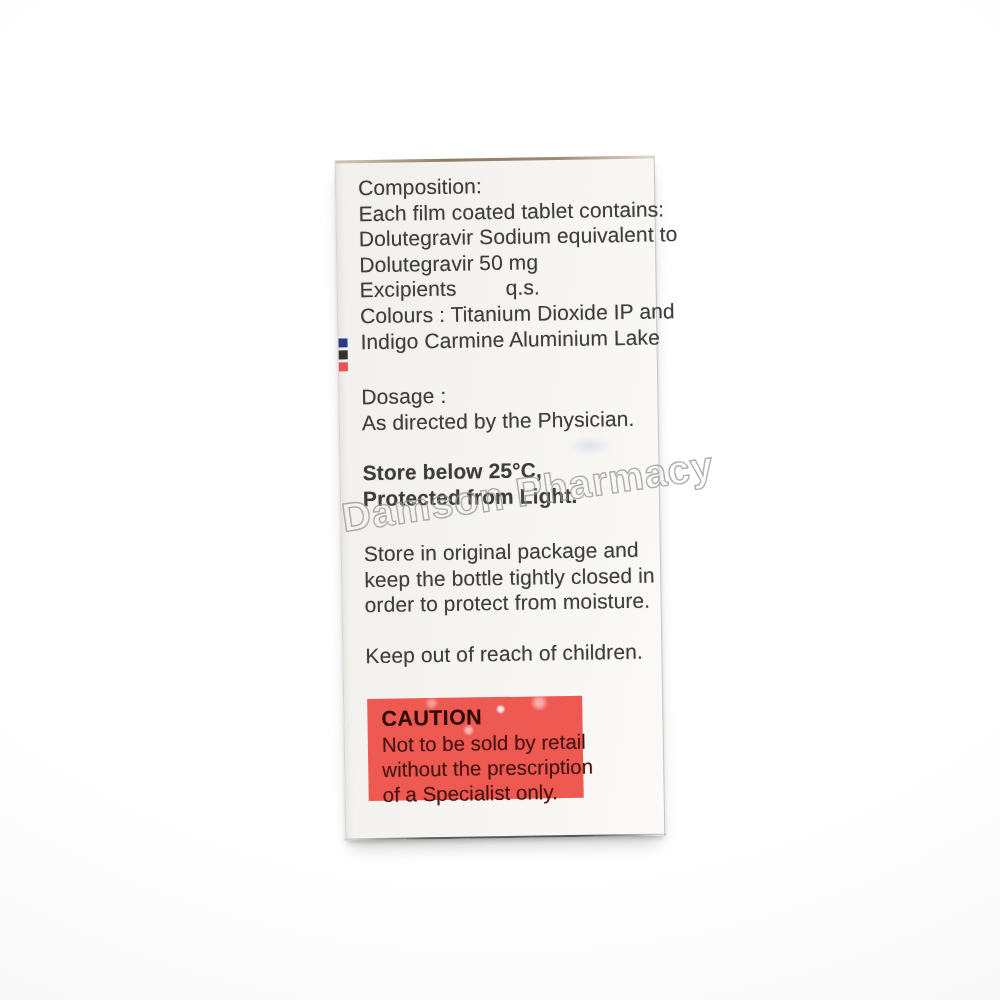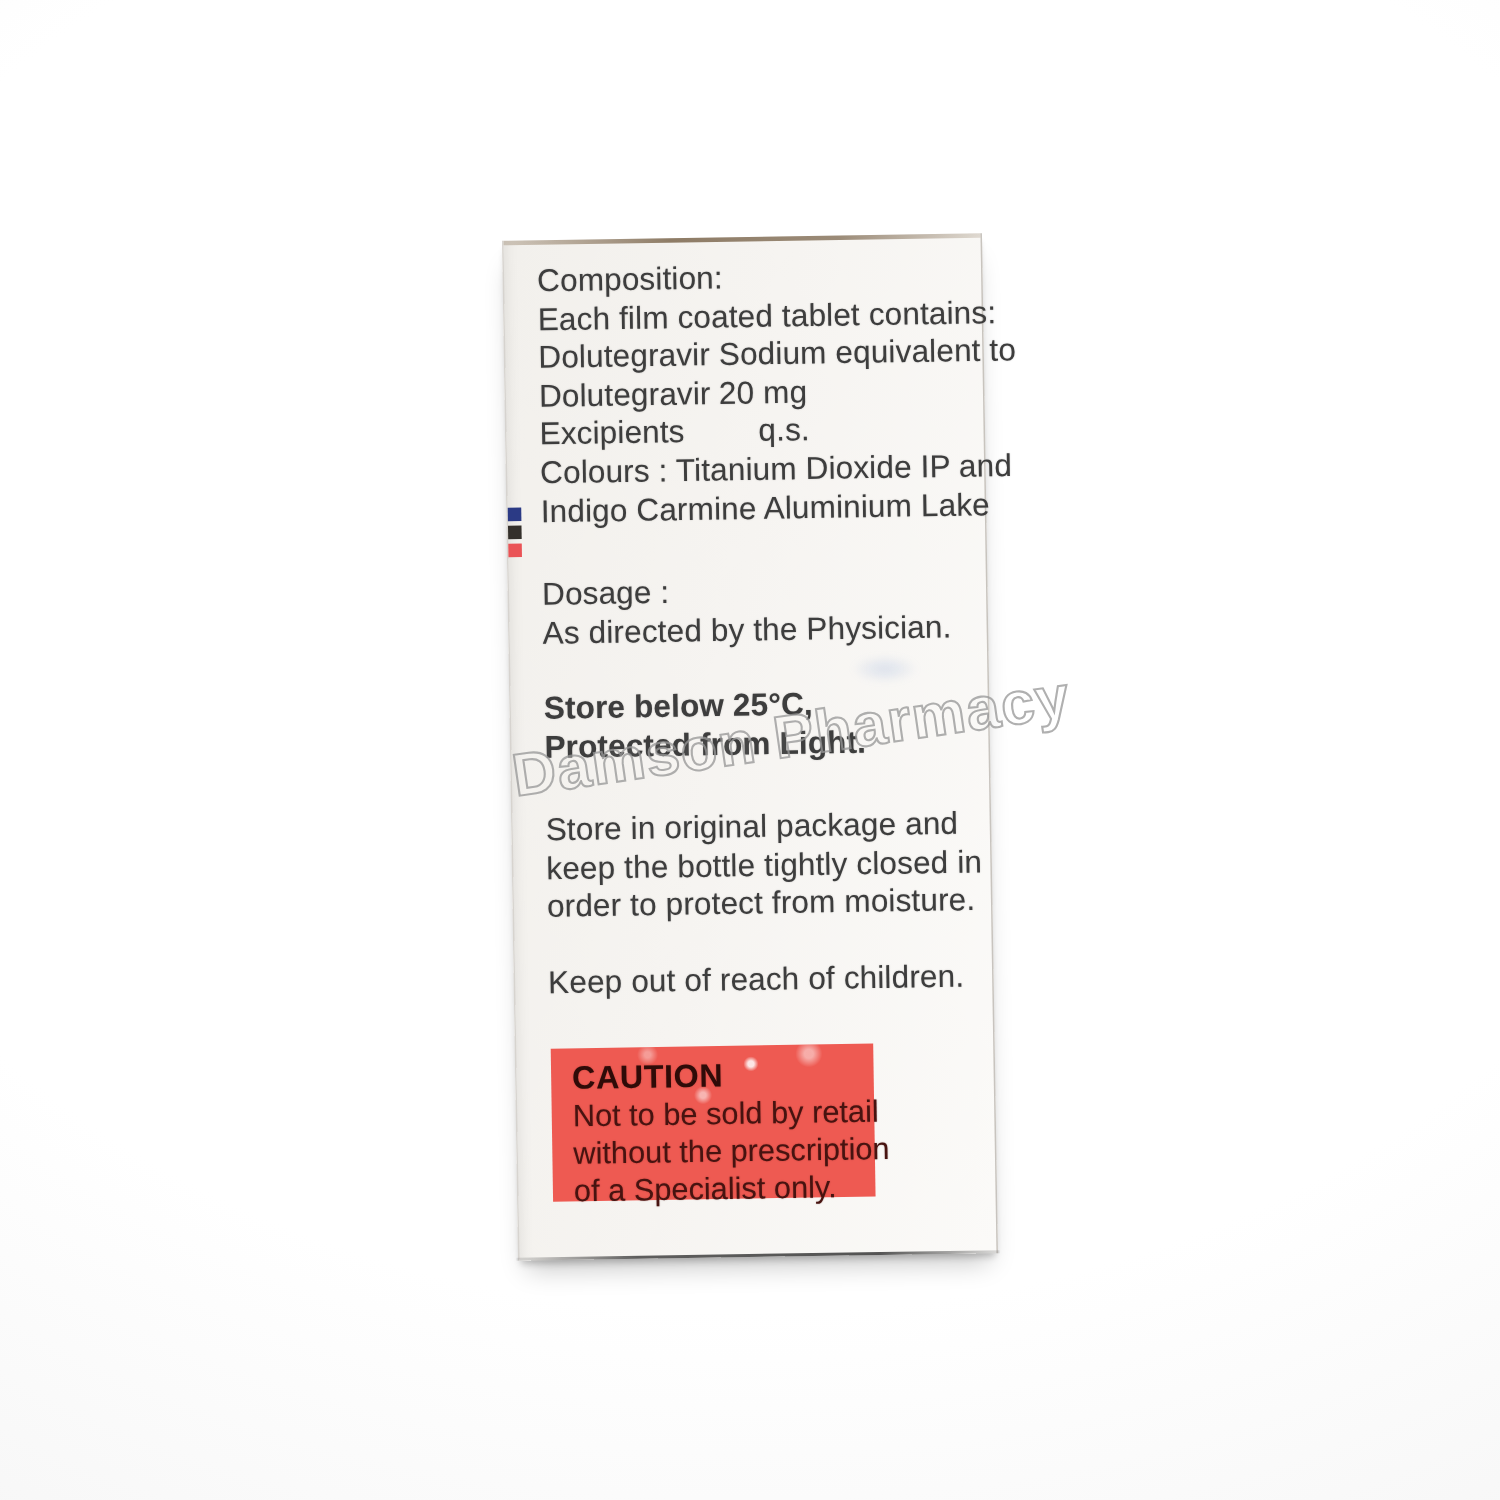--- a/index.html
+++ b/index.html
@@ -79,21 +79,21 @@
       <span class="reg reg-black"></span>
       <span class="reg reg-red"></span>
     </div>
 
     <div class="txt sec-composition">
       <div>Composition:</div>
       <div>Each film coated tablet contains:</div>
       <div>Dolutegravir Sodium equivalent to</div>
       <div>
         <span class="lbl-dolu">Dolutegravir</span>
-        <span>20 mg</span>
+        <span>50 mg</span>
       </div>
       <div>
         <span class="lbl-excip">Excipients</span>
         <span>q.s.</span>
       </div>
       <div>Colours : Titanium Dioxide IP and</div>
       <div>Indigo Carmine Aluminium Lake</div>
     </div>
 
     <div class="txt sec-dosage">

